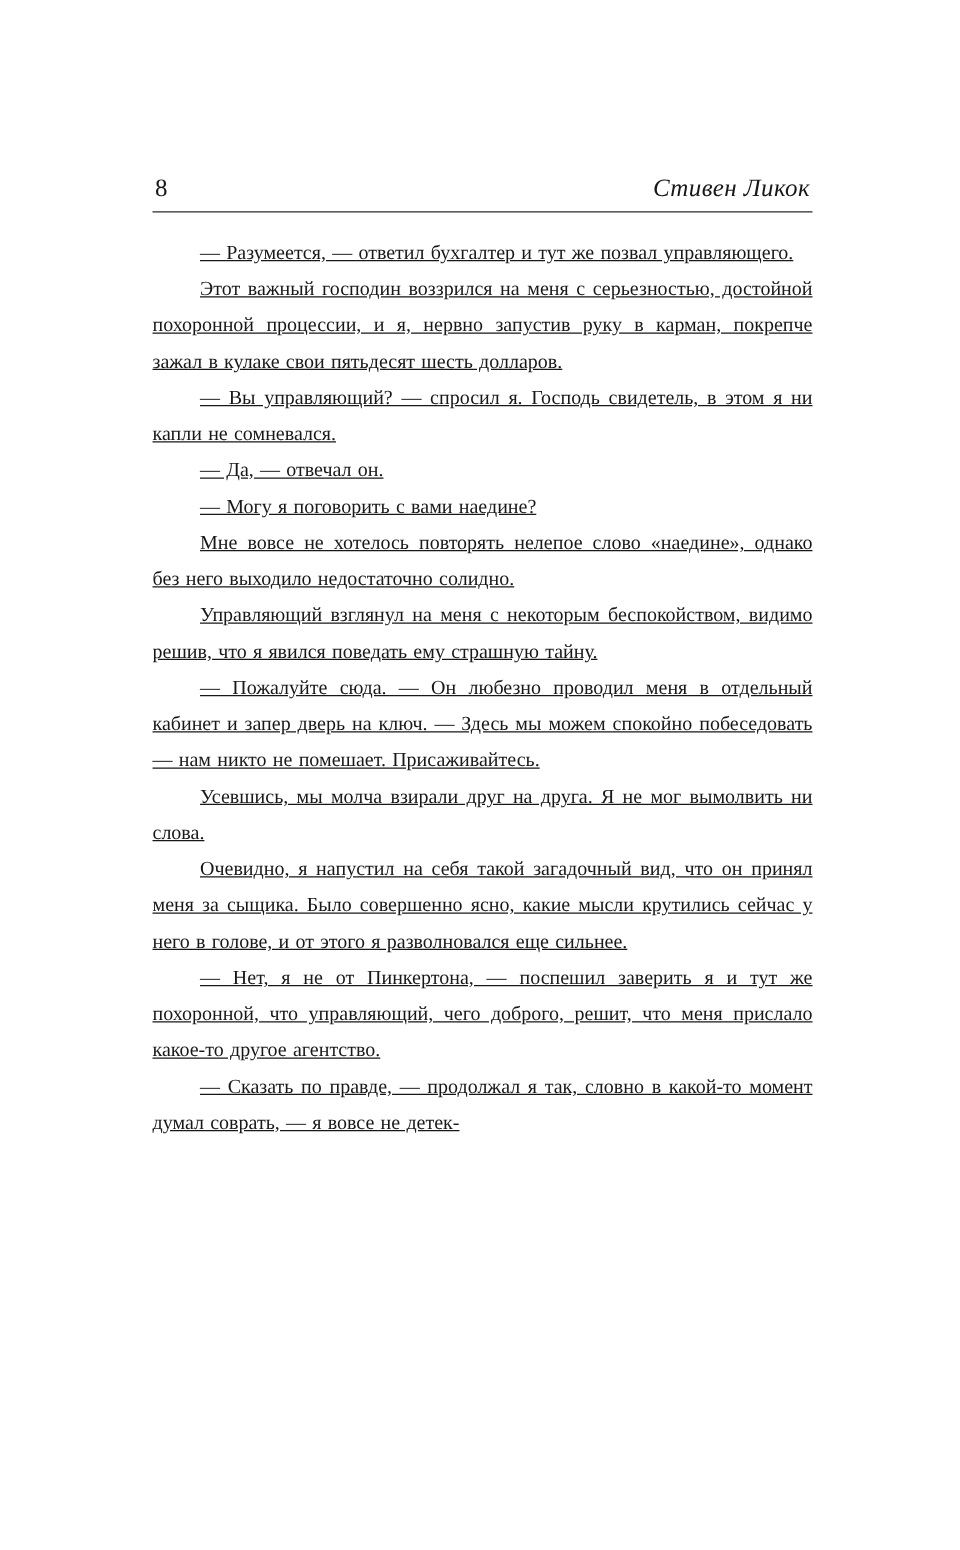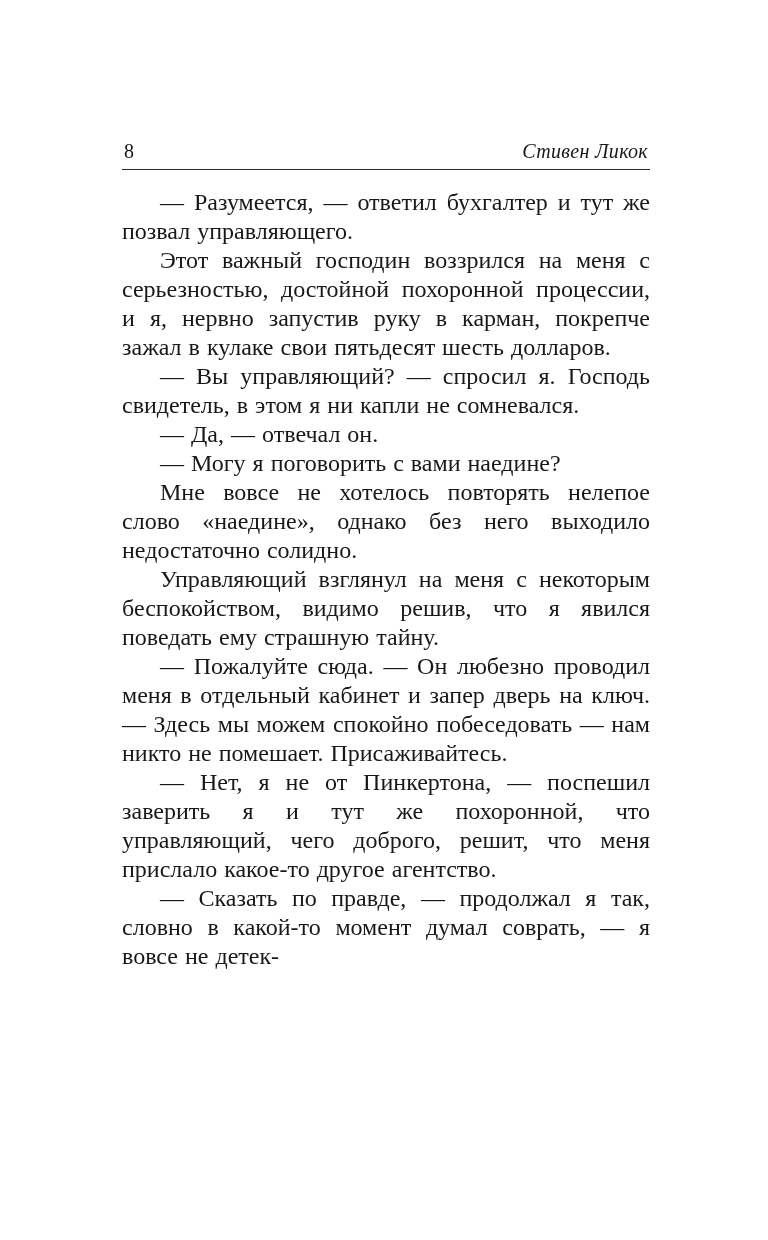--- a/index.html
+++ b/index.html
@@ -38,23 +38,24 @@
     letter-spacing: 0.3px;
     margin-top: 44px;
   }
   .header-rule {
     border: none;
     border-top: 1.5px solid #2a2a2a;
     margin: 0 0 18px 0;
     height: 0;
   }
   .text-block {
-    font-size: 24px;
+    font-size: 16px;
     line-height: 29px;
     text-align: justify;
+    text-decoration: underline;
   }
   .text-block p {
     margin: 0;
     text-indent: 38px;
     word-spacing: 1px;
   }
 </style>
 </head>
 <body>
 
@@ -70,18 +71,20 @@
 
     <div class="text-block">
       <p>— Разумеется, — ответил бухгалтер и тут же позвал управляющего.</p>
       <p>Этот важный господин воззрился на меня с серьезностью, достойной похоронной процессии, и я, нервно запустив руку в карман, покрепче зажал в кулаке свои пятьдесят шесть долларов.</p>
       <p>— Вы управляющий? — спросил я. Господь свидетель, в этом я ни капли не сомневался.</p>
       <p>— Да, — отвечал он.</p>
       <p>— Могу я поговорить с вами наедине?</p>
       <p>Мне вовсе не хотелось повторять нелепое слово «наедине», однако без него выходило недостаточно солидно.</p>
       <p>Управляющий взглянул на меня с некоторым беспокойством, видимо решив, что я явился поведать ему страшную тайну.</p>
       <p>— Пожалуйте сюда. — Он любезно проводил меня в отдельный кабинет и запер дверь на ключ. — Здесь мы можем спокойно побеседовать — нам никто не помешает. Присаживайтесь.</p>
+      <p>Усевшись, мы молча взирали друг на друга. Я не мог вымолвить ни слова.</p>
+      <p>Очевидно, я напустил на себя такой загадочный вид, что он принял меня за сыщика. Было совершенно ясно, какие мысли крутились сейчас у него в голове, и от этого я разволновался еще сильнее.</p>
       <p>— Нет, я не от Пинкертона, — поспешил заверить я и тут же похоронной, что управляющий, чего доброго, решит, что меня прислало какое-то другое агентство.</p>
       <p>— Сказать по правде, — продолжал я так, словно в какой-то момент думал соврать, — я вовсе не детек-</p>
     </div>
 
   </div>
 </div>
 
 </body></html>

